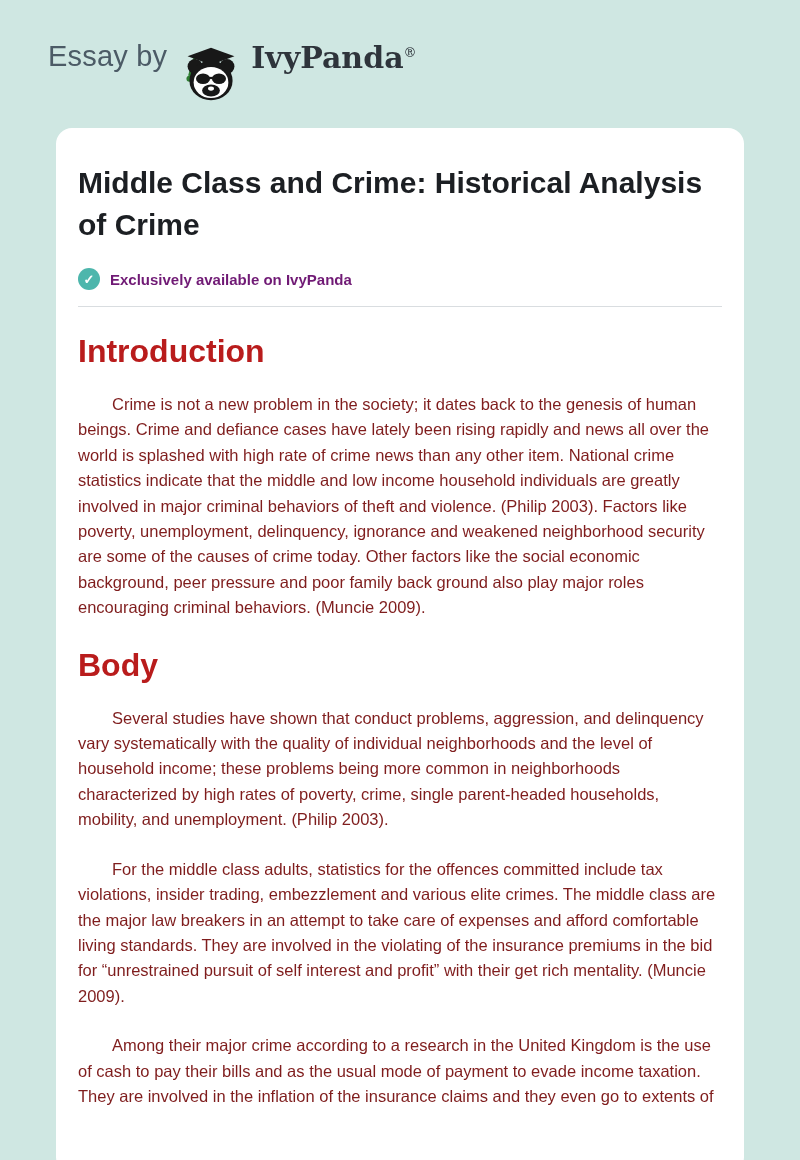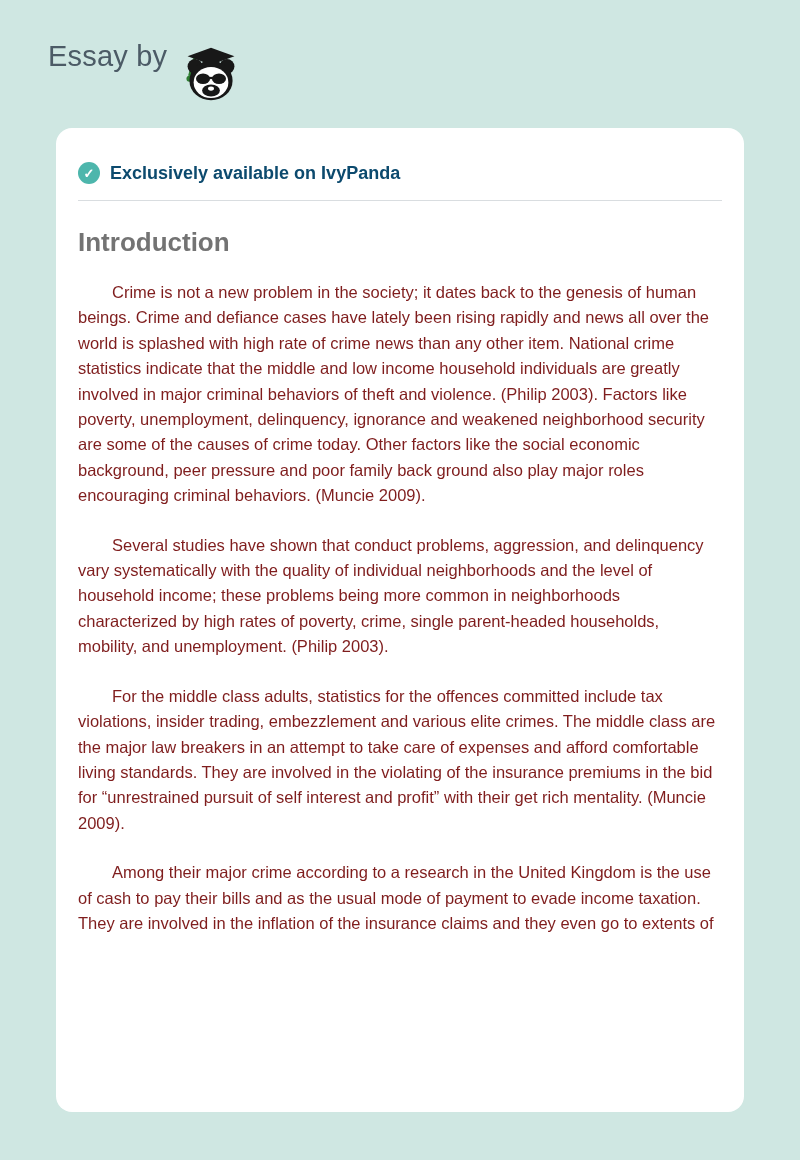--- a/index.html
+++ b/index.html
@@ -71,33 +71,33 @@
     color: #ffffff;
     font-size: 13px;
     font-weight: 700;
     display: inline-flex;
     align-items: center;
     justify-content: center;
     margin-right: 10px;
     flex: 0 0 auto;
   }
   .badge-text {
-    font-size: 18px;
+    font-size: 15px;
     font-weight: 700;
-    color: #0c4a6e;
+    color: #701a75;
   }
   .divider {
     border: none;
     border-top: 1px solid #d9dde0;
     margin: 4px 0 22px 0;
   }
   .section-heading {
-    font-size: 26px;
+    font-size: 32px;
     font-weight: 700;
-    color: #737373;
+    color: #b91c1c;
     margin: 26px 0 22px 0;
   }
   .para {
     font-size: 16.5px;
     line-height: 1.54;
     color: #7f1d1d;
     text-indent: 34px;
     margin-bottom: 24px;
   }
 </style>
@@ -122,30 +122,33 @@
       <ellipse cx="40.5" cy="36" rx="7.5" ry="5.5" fill="#181818"></ellipse>
       <rect x="28" y="34" width="8" height="2.4" fill="#181818"></rect>
 
       <ellipse cx="32" cy="48.5" rx="9.5" ry="6.5" fill="#181818"></ellipse>
       <ellipse cx="32" cy="46.5" rx="3.2" ry="2.2" fill="#ffffff"></ellipse>
 
       <polygon points="32,3 57,12 32,21 7,12" fill="#181818"></polygon>
       <rect x="23" y="16" width="18" height="7" rx="2" fill="#181818"></rect>
     </svg>
   </span>
+  <span class="brand"><span>IvyPanda</span><sup>®</sup></span>
 </header>
 
 <main class="card">
+  <h1 class="essay-title">Middle Class and Crime: Historical Analysis of Crime</h1>
 
   <div class="badge-row">
     <span class="check-circle">✓</span>
     <span class="badge-text">Exclusively available on IvyPanda</span>
   </div>
 
   <hr class="divider">
 
   <h2 class="section-heading">Introduction</h2>
   <p class="para">Crime is not a new problem in the society; it dates back to the genesis of human beings. Crime and defiance cases have lately been rising rapidly and news all over the world is splashed with high rate of crime news than any other item. National crime statistics indicate that the middle and low income household individuals are greatly involved in major criminal behaviors of theft and violence. (Philip 2003). Factors like poverty, unemployment, delinquency, ignorance and weakened neighborhood security are some of the causes of crime today. Other factors like the social economic background, peer pressure and poor family back ground also play major roles encouraging criminal behaviors. (Muncie 2009).</p>
 
+  <h2 class="section-heading">Body</h2>
   <p class="para">Several studies have shown that conduct problems, aggression, and delinquency vary systematically with the quality of individual neighborhoods and the level of household income; these problems being more common in neighborhoods characterized by high rates of poverty, crime, single parent-headed households, mobility, and unemployment. (Philip 2003).</p>
   <p class="para">For the middle class adults, statistics for the offences committed include tax violations, insider trading, embezzlement and various elite crimes. The middle class are the major law breakers in an attempt to take care of expenses and afford comfortable living standards. They are involved in the violating of the insurance premiums in the bid for “unrestrained pursuit of self interest and profit” with their get rich mentality. (Muncie 2009).</p>
   <p class="para">Among their major crime according to a research in the United Kingdom is the use of cash to pay their bills and as the usual mode of payment to evade income taxation. They are involved in the inflation of the insurance claims and they even go to extents of</p>
 </main>
 
 </body></html>

